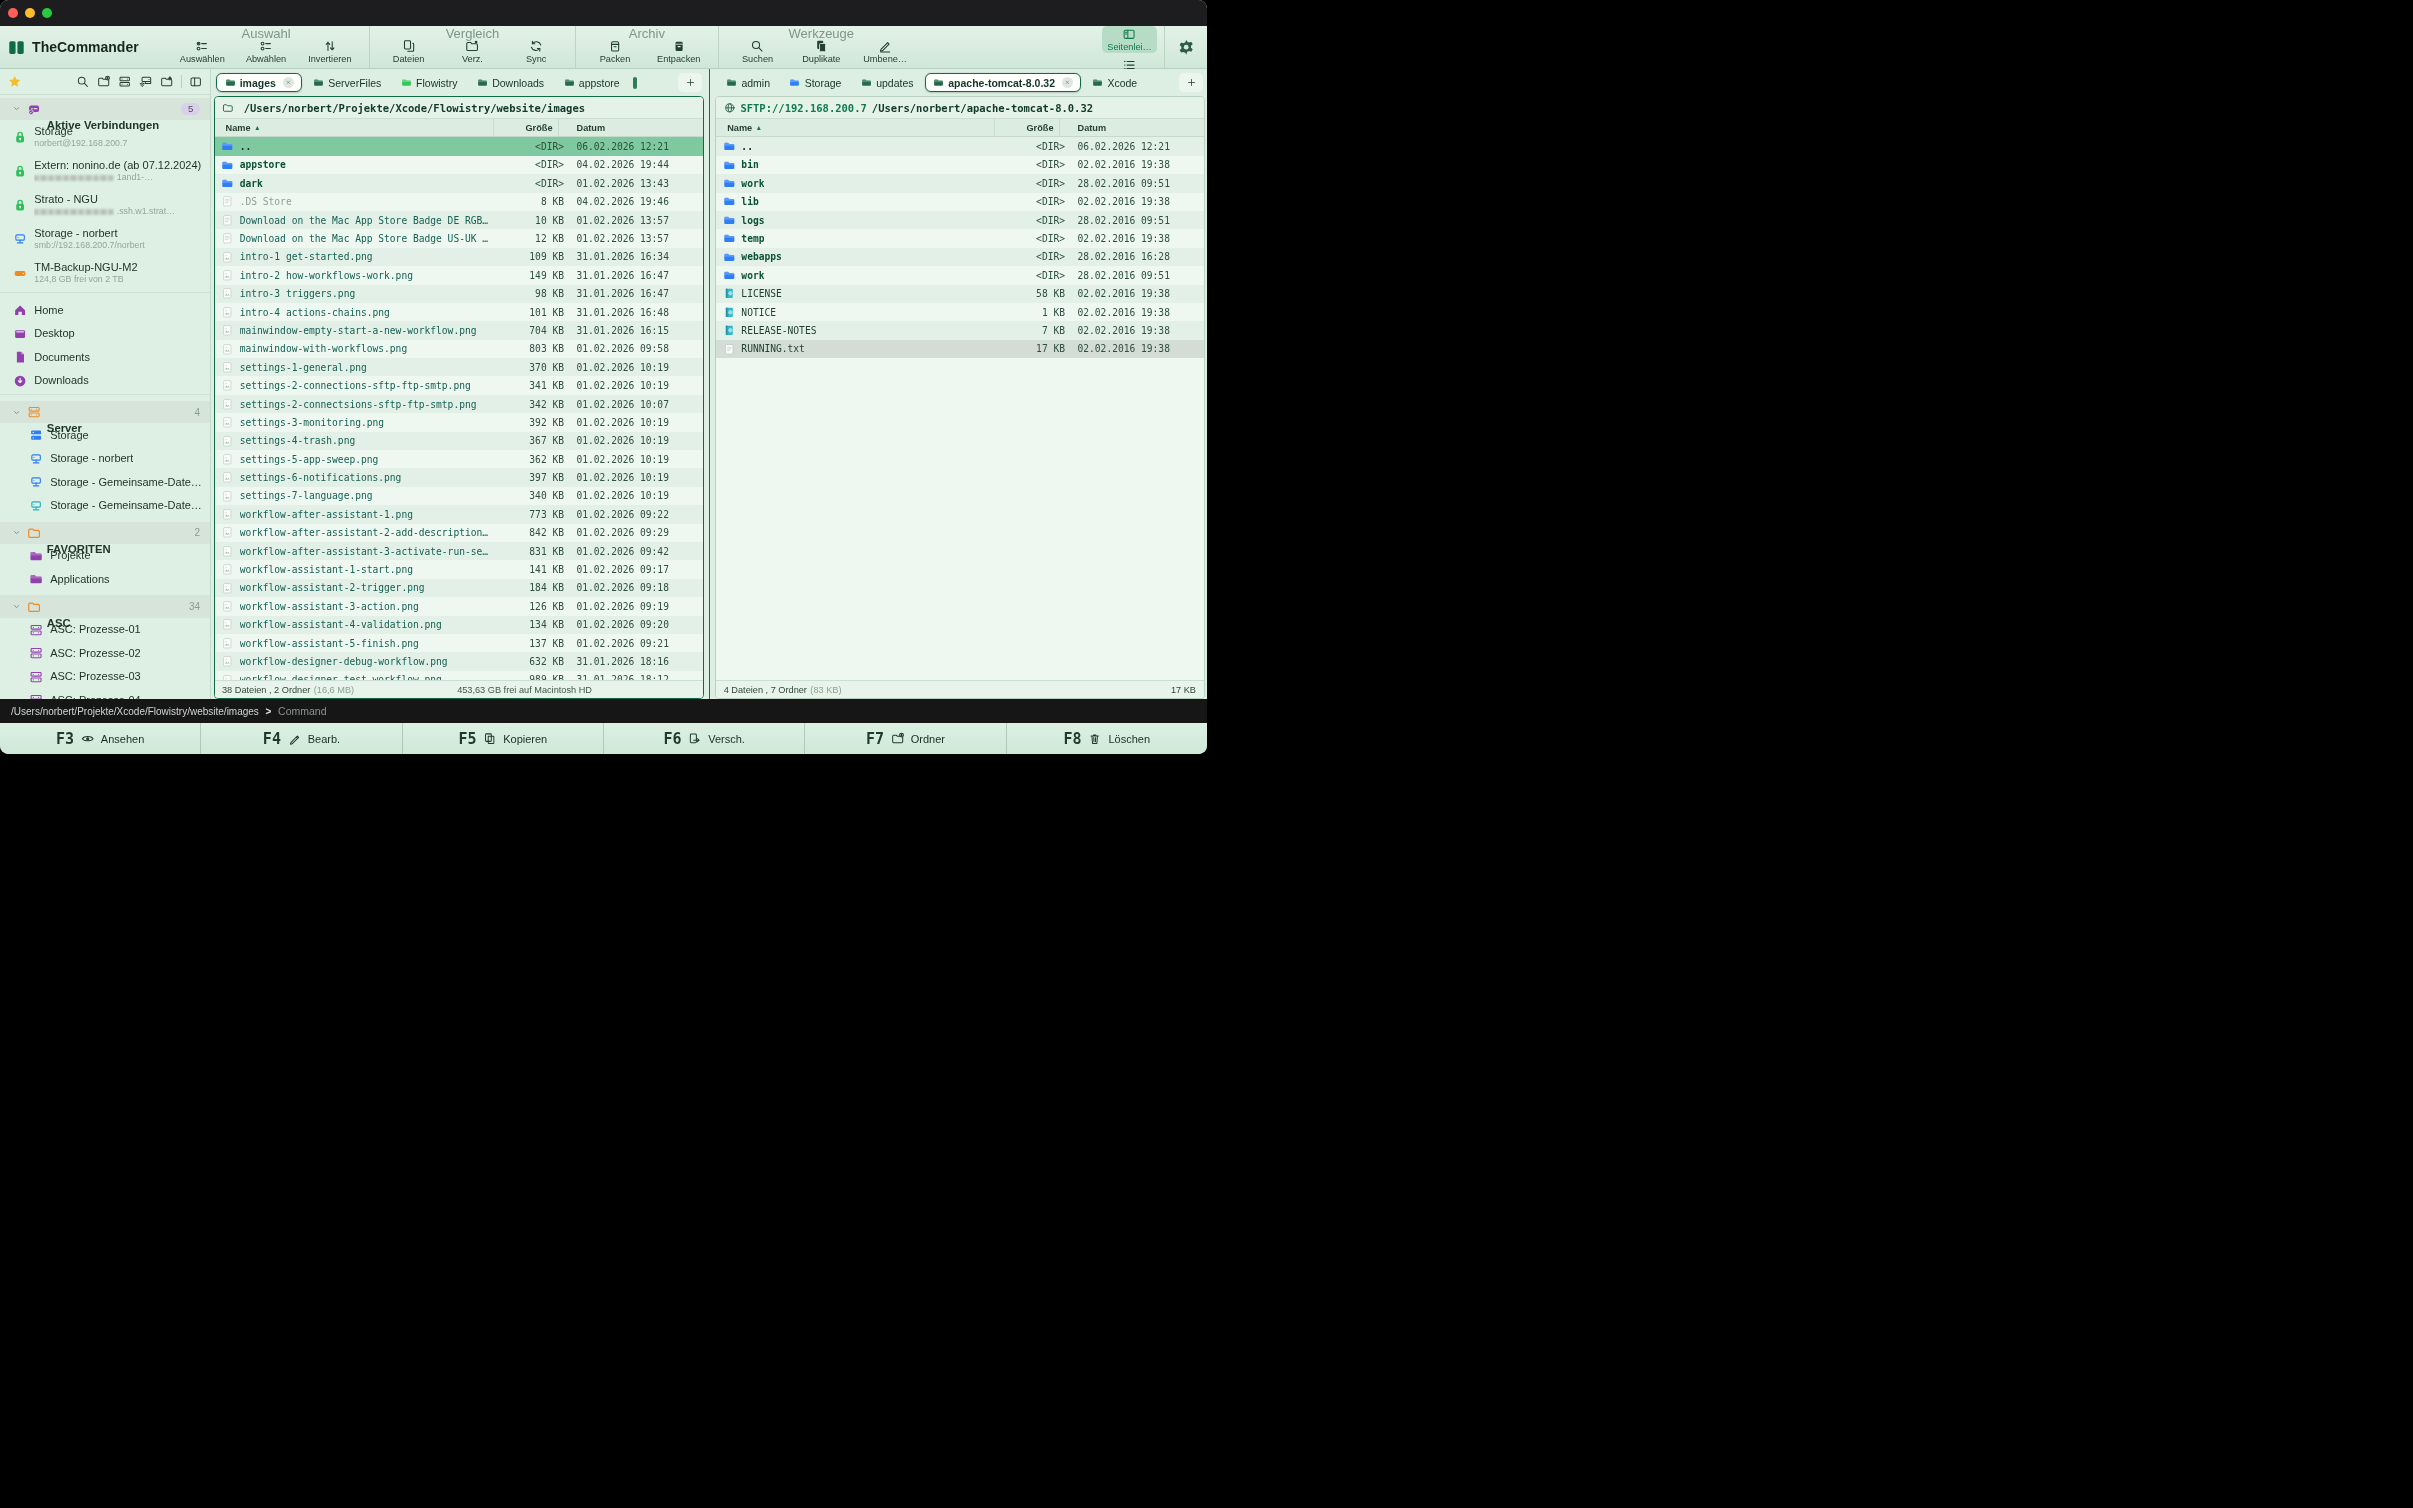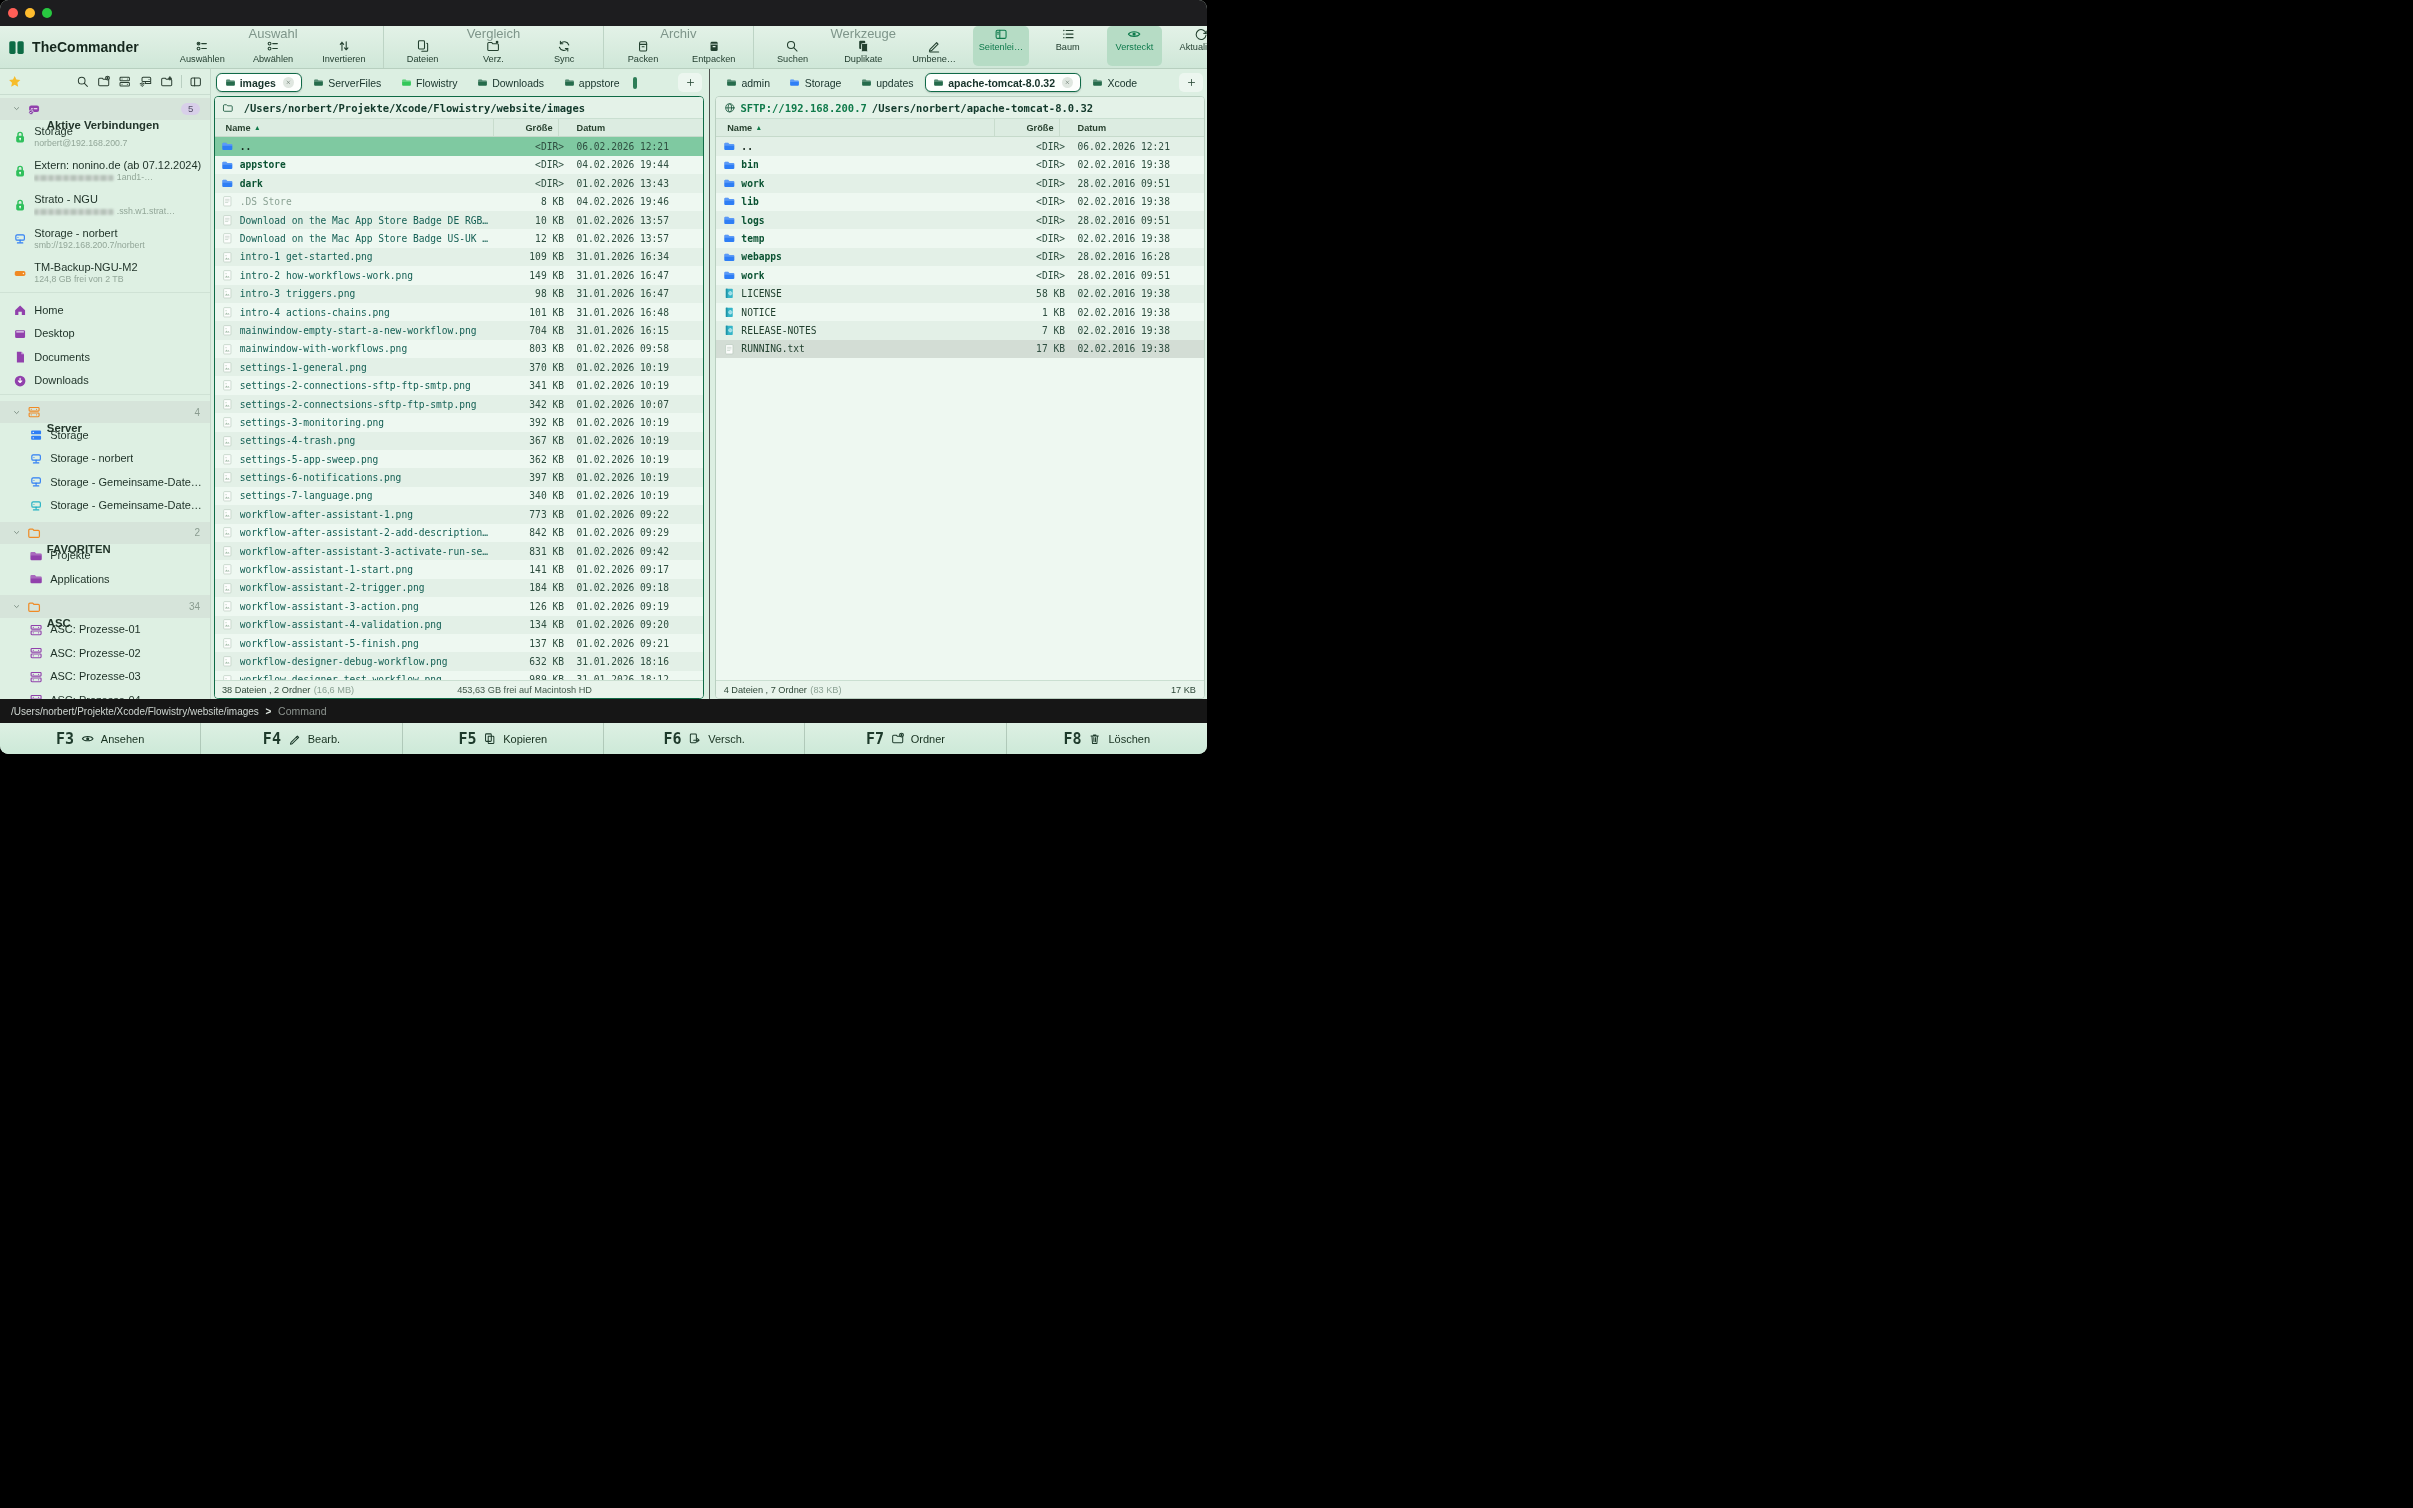--- a/index.html
+++ b/index.html
@@ -12,25 +12,25 @@
 
   
   .toolbar{height:42px;flex:0 0 auto;display:flex;align-items:stretch;background:linear-gradient(#e3f2e7,#cfe7d8);border-bottom:0.8px solid #b7cfbf;padding:0 8.4px;}
   .brand{display:flex;align-items:center;gap:6.7px;width:155px;flex:0 0 auto;}
   .brand .icon{width:17px;height:17px;}
   .brand-title{font-size:14px;font-weight:700;color:#15271d;}
   .tb-groups{display:flex;align-items:stretch;}
   .tb-group{display:flex;flex-direction:column;align-items:center;padding:1.7px 11px 2.5px;}
   .tb-group + .tb-group{border-left:0.8px solid #bdd4c5;}
   .tb-group-label{font-size:13px;color:#7e958a;line-height:11px;}
-  .tb-items{display:flex;gap:15px;flex:1;align-items:flex-end;}
+  .tb-items{display:flex;gap:8px;flex:1;align-items:flex-end;}
   .tb-btn{display:flex;flex-direction:column;align-items:center;min-width:49px;padding:0.8px 3.4px 1.7px;border-radius:5px;}
   .tb-btn .icon{width:14.2px;height:14.2px;color:#23402f;}
   .tb-caption{font-size:9.2px;color:#1e3a2b;margin-top:0.8px;white-space:nowrap;}
-  .tb-right{margin-left:auto;display:flex;padding-bottom:2.5px;gap:11px;}
+  .tb-right{margin-left:auto;display:flex;align-items:flex-end;padding-bottom:2.5px;gap:4px;flex-direction:column;}
   .tb-right .tb-btn.active{background:#b6dcc5;}
   .tb-right .tb-btn.active .icon,.tb-right .tb-btn.active .tb-caption{color:#0e7a4c;}
   .tb-gear{display:flex;align-items:center;border-left:0.8px solid #bdd4c5;margin-left:6.7px;padding:0 3.4px 0 11.7px;}
   .tb-gear .icon{width:18.4px;height:18.4px;color:#2e5b46;}
 
   
   .main{flex:1;min-height:0;display:grid;grid-template-columns:211px 495px 6.7px 1fr;background:#dcefe2;}
   .splitter{position:relative;}
   .splitter::after{content:"";position:absolute;left:50%;top:0;bottom:0;width:0.8px;background:#2c2c2c;opacity:.8;}
 

